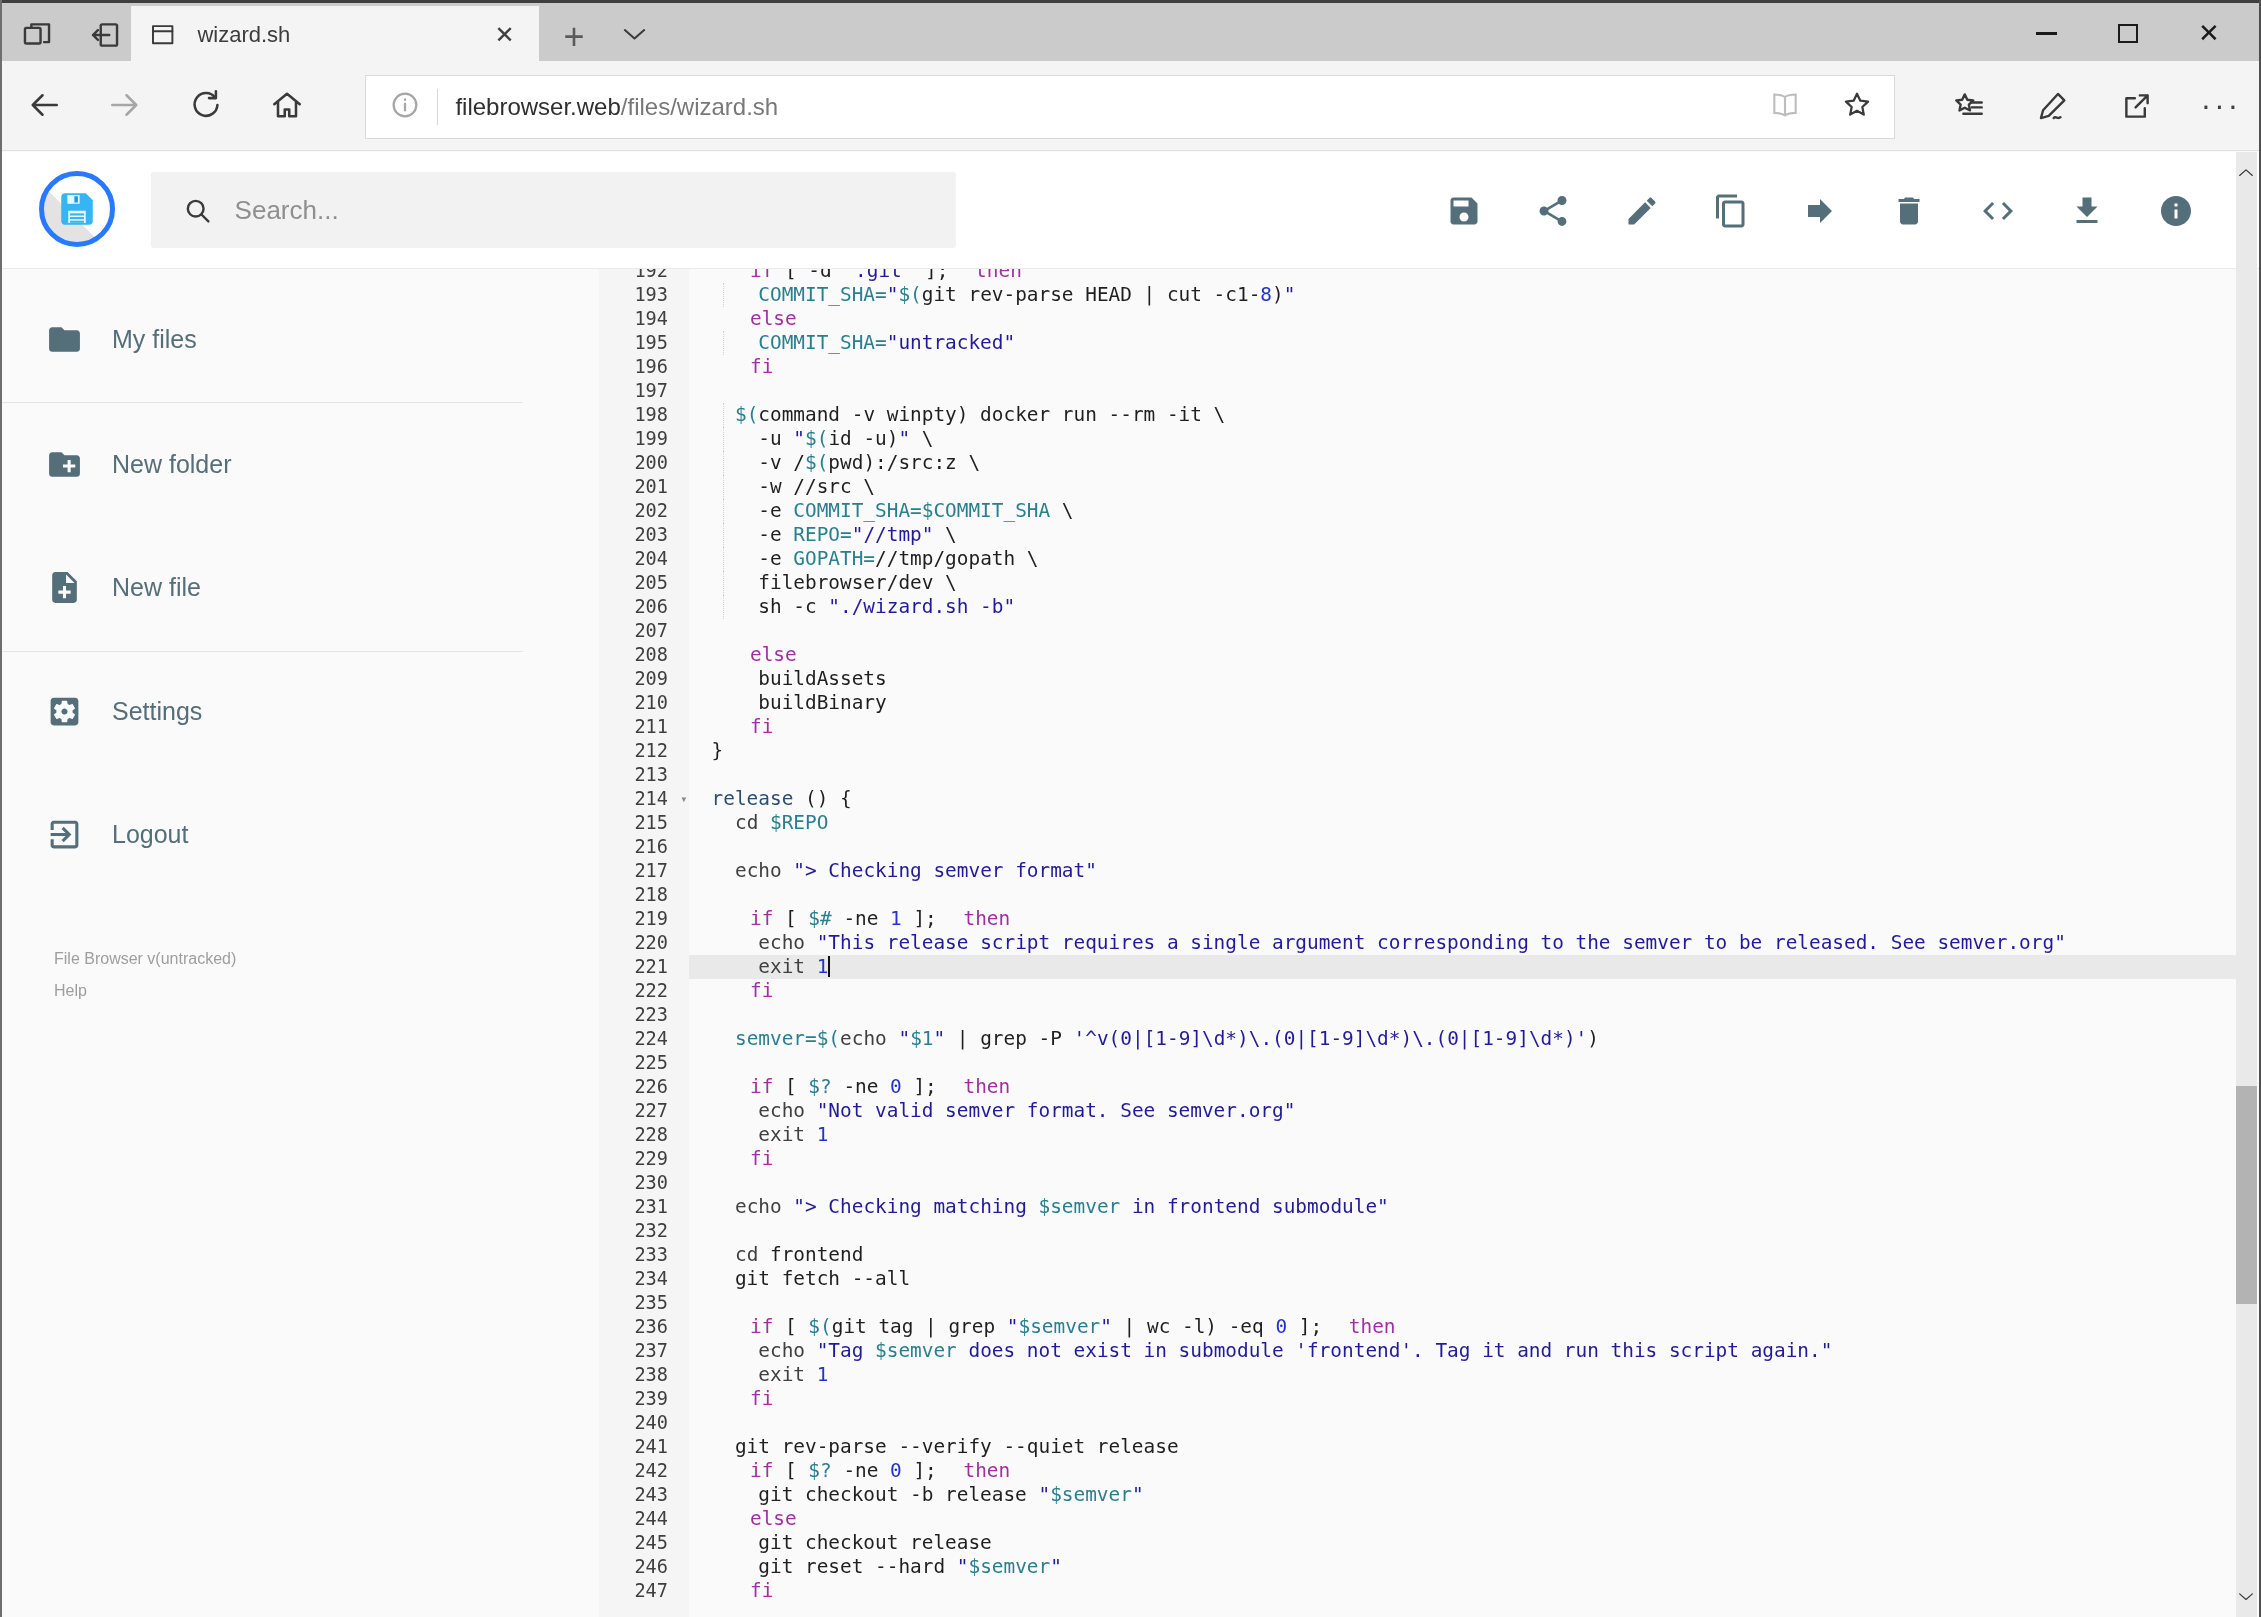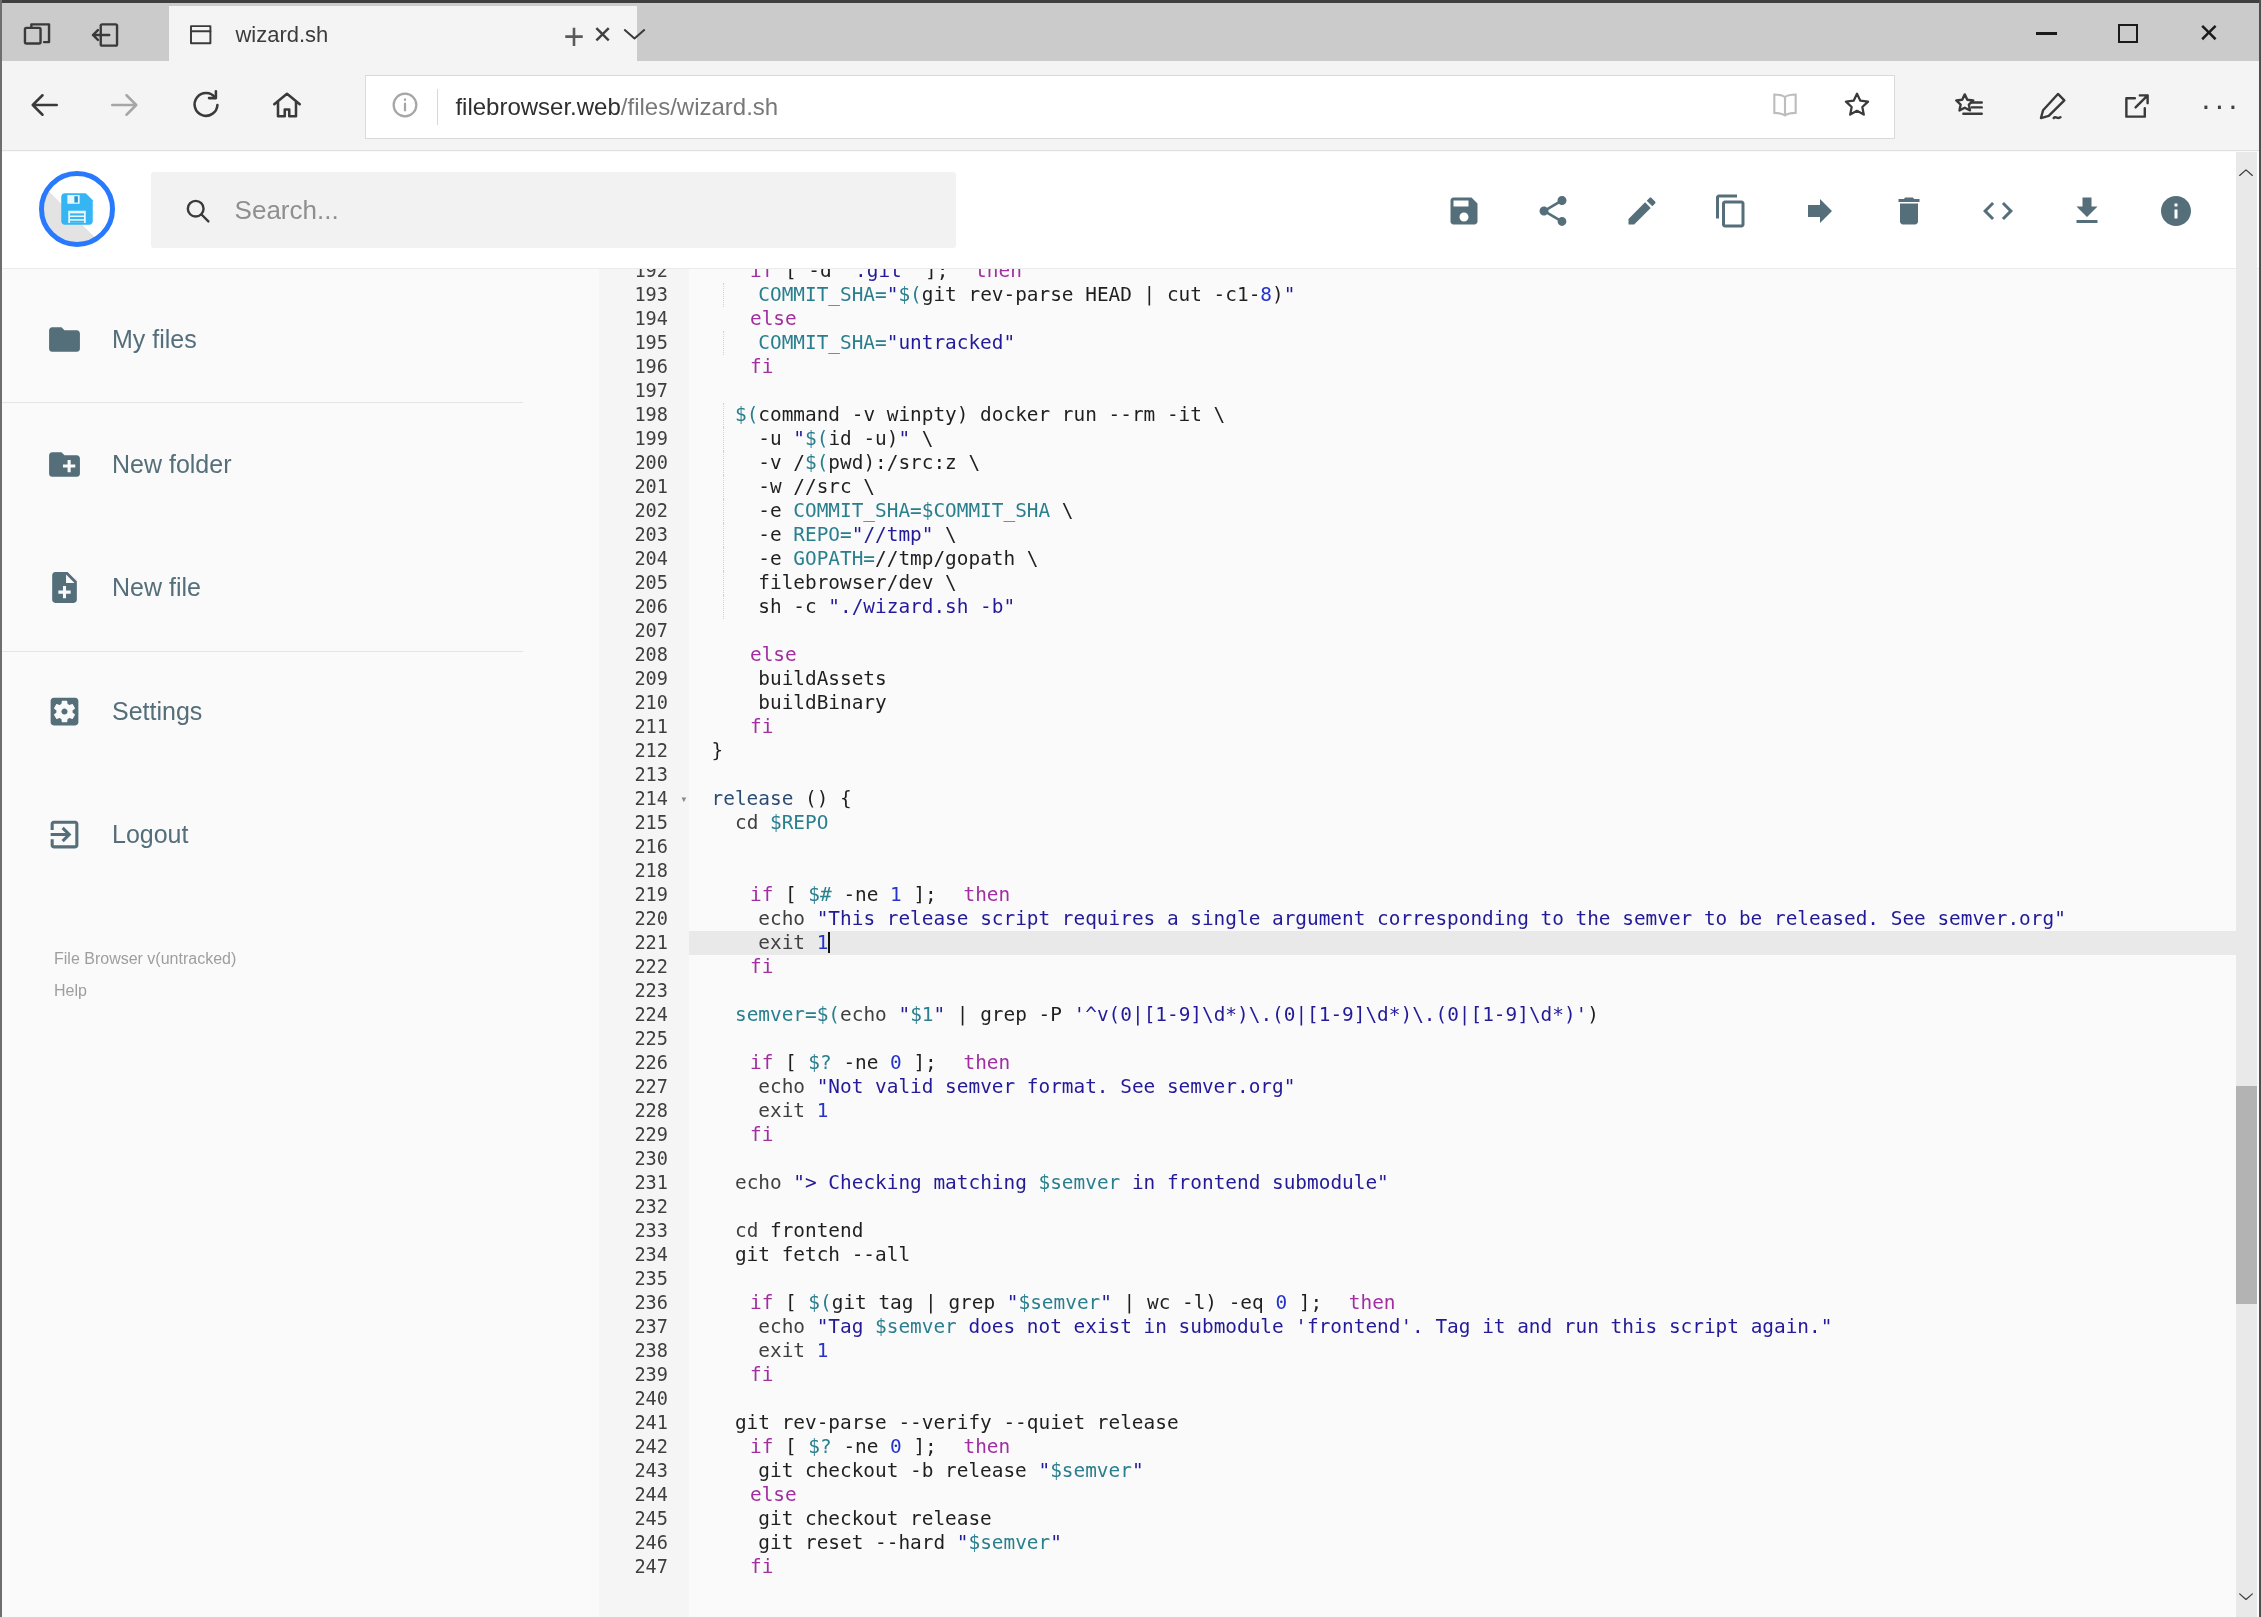--- a/index.html
+++ b/index.html
@@ -4,21 +4,21 @@
 <style>
   * { margin:0; padding:0; box-sizing:border-box; }
   html,body { width:2261px; height:1617px; overflow:hidden; }
   body { font-family:"Liberation Sans", sans-serif; background:#fafafa; position:relative; }
   #stage { position:absolute; inset:0; border-left:2.4px solid #6e6e6e; border-right:2.4px solid #4f4f4f; }
 
   
   .tabbar { position:absolute; left:0; top:0; width:100%; height:61px; background:#cbcbcb; border-top:3.2px solid #3f3f3f; }
   .tab-aside-icons { position:absolute; left:18px; top:14.5px; display:flex; gap:34px; }
   .tab-aside-icons svg { width:34px; height:34px; }
-  .tab { position:absolute; left:129px; top:3.2px; width:468px; height:58px; background:#f4f4f4; display:flex; align-items:center; padding:0 18px;margin-left:38px; }
+  .tab { position:absolute; left:129px; top:3.2px; width:408px; height:58px; background:#f4f4f4; display:flex; align-items:center; padding:0 18px; }
   .tab-favicon { width:27.4px; height:27.4px; margin-right:21px; flex:0 0 auto; }
   .tab-title { font-size:22px; color:#3c3c3c; flex:1; white-space:nowrap; overflow:hidden; }
   .tab-close { font-size:24px; color:#404040; cursor:default; padding:3.2px 6.5px; }
   .newtab-btn { position:absolute; left:554px; top:13px; font-size:36px; font-weight:200; color:#5a5a5a; width:36px; text-align:center; }
   .tabpreview-btn { position:absolute; left:618px; top:21px; }
   .win-controls { position:absolute; right:9.7px; top:0; height:61px; display:flex; align-items:center; }
   .win-btn { width:81px; height:61px; display:flex; align-items:center; justify-content:center; color:#1a1a1a; }
   .win-min-glyph { width:21px; height:2.4px; background:#1a1a1a; }
   .win-max-glyph { width:19.4px; height:19.4px; border:2.4px solid #1a1a1a; }
   .win-close-glyph { font-size:26px; font-weight:300; }
@@ -311,20 +311,21 @@
         <div class="cm-row"><div class="cm-gutter">207</div><div class="cm-code"></div></div>
         <div class="cm-row"><div class="cm-gutter">208</div><div class="cm-code"><span class="tk-t">  </span><span class="tk-k">else</span></div></div>
         <div class="cm-row"><div class="cm-gutter">209</div><div class="cm-code"><span class="tk-t">    buildAssets</span></div></div>
         <div class="cm-row"><div class="cm-gutter">210</div><div class="cm-code"><span class="tk-t">    buildBinary</span></div></div>
         <div class="cm-row"><div class="cm-gutter">211</div><div class="cm-code"><span class="tk-t">  </span><span class="tk-k">fi</span></div></div>
         <div class="cm-row"><div class="cm-gutter">212</div><div class="cm-code"><span class="tk-t">}</span></div></div>
         <div class="cm-row"><div class="cm-gutter">213</div><div class="cm-code"></div></div>
         <div class="cm-row"><div class="cm-gutter">214<span class="fold">▾</span></div><div class="cm-code"><span class="tk-d">release</span><span class="tk-t"> () {</span></div></div>
         <div class="cm-row"><div class="cm-gutter">215</div><div class="cm-code"><span class="tk-t">  </span><span class="tk-b">cd</span><span class="tk-t"> </span><span class="tk-v">$REPO</span></div></div>
         <div class="cm-row"><div class="cm-gutter">216</div><div class="cm-code"></div></div>
+        <div class="cm-row"><div class="cm-gutter">217</div><div class="cm-code"><span class="tk-t">  </span><span class="tk-b">echo</span><span class="tk-t"> </span><span class="tk-s">"&gt; Checking semver format"</span></div></div>
         <div class="cm-row"><div class="cm-gutter">218</div><div class="cm-code"></div></div>
         <div class="cm-row"><div class="cm-gutter">219</div><div class="cm-code"><span class="tk-t">  </span><span class="tk-k">if</span><span class="tk-t"> [ </span><span class="tk-v">$#</span><span class="tk-t"> -ne </span><span class="tk-n">1</span><span class="tk-t"> ]; </span><span class="tk-k">then</span></div></div>
         <div class="cm-row"><div class="cm-gutter">220</div><div class="cm-code"><span class="tk-t">    </span><span class="tk-b">echo</span><span class="tk-t"> </span><span class="tk-s">"This release script requires a single argument corresponding to the semver to be released. See semver.org"</span></div></div>
         <div class="cm-row active"><div class="cm-gutter">221</div><div class="cm-code"><span class="tk-t">    </span><span class="tk-b">exit</span><span class="tk-t"> </span><span class="tk-n">1</span><span class="cursor"></span></div></div>
         <div class="cm-row"><div class="cm-gutter">222</div><div class="cm-code"><span class="tk-t">  </span><span class="tk-k">fi</span></div></div>
         <div class="cm-row"><div class="cm-gutter">223</div><div class="cm-code"></div></div>
         <div class="cm-row"><div class="cm-gutter">224</div><div class="cm-code"><span class="tk-t">  </span><span class="tk-v">semver=</span><span class="tk-v">$(</span><span class="tk-b">echo</span><span class="tk-t"> </span><span class="tk-s">"</span><span class="tk-v">$1</span><span class="tk-s">"</span><span class="tk-t"> | grep -P </span><span class="tk-s">'^v(0|[1-9]\d*)\.(0|[1-9]\d*)\.(0|[1-9]\d*)'</span><span class="tk-t">)</span></div></div>
         <div class="cm-row"><div class="cm-gutter">225</div><div class="cm-code"></div></div>
         <div class="cm-row"><div class="cm-gutter">226</div><div class="cm-code"><span class="tk-t">  </span><span class="tk-k">if</span><span class="tk-t"> [ </span><span class="tk-v">$?</span><span class="tk-t"> -ne </span><span class="tk-n">0</span><span class="tk-t"> ]; </span><span class="tk-k">then</span></div></div>
         <div class="cm-row"><div class="cm-gutter">227</div><div class="cm-code"><span class="tk-t">    </span><span class="tk-b">echo</span><span class="tk-t"> </span><span class="tk-s">"Not valid semver format. See semver.org"</span></div></div>

